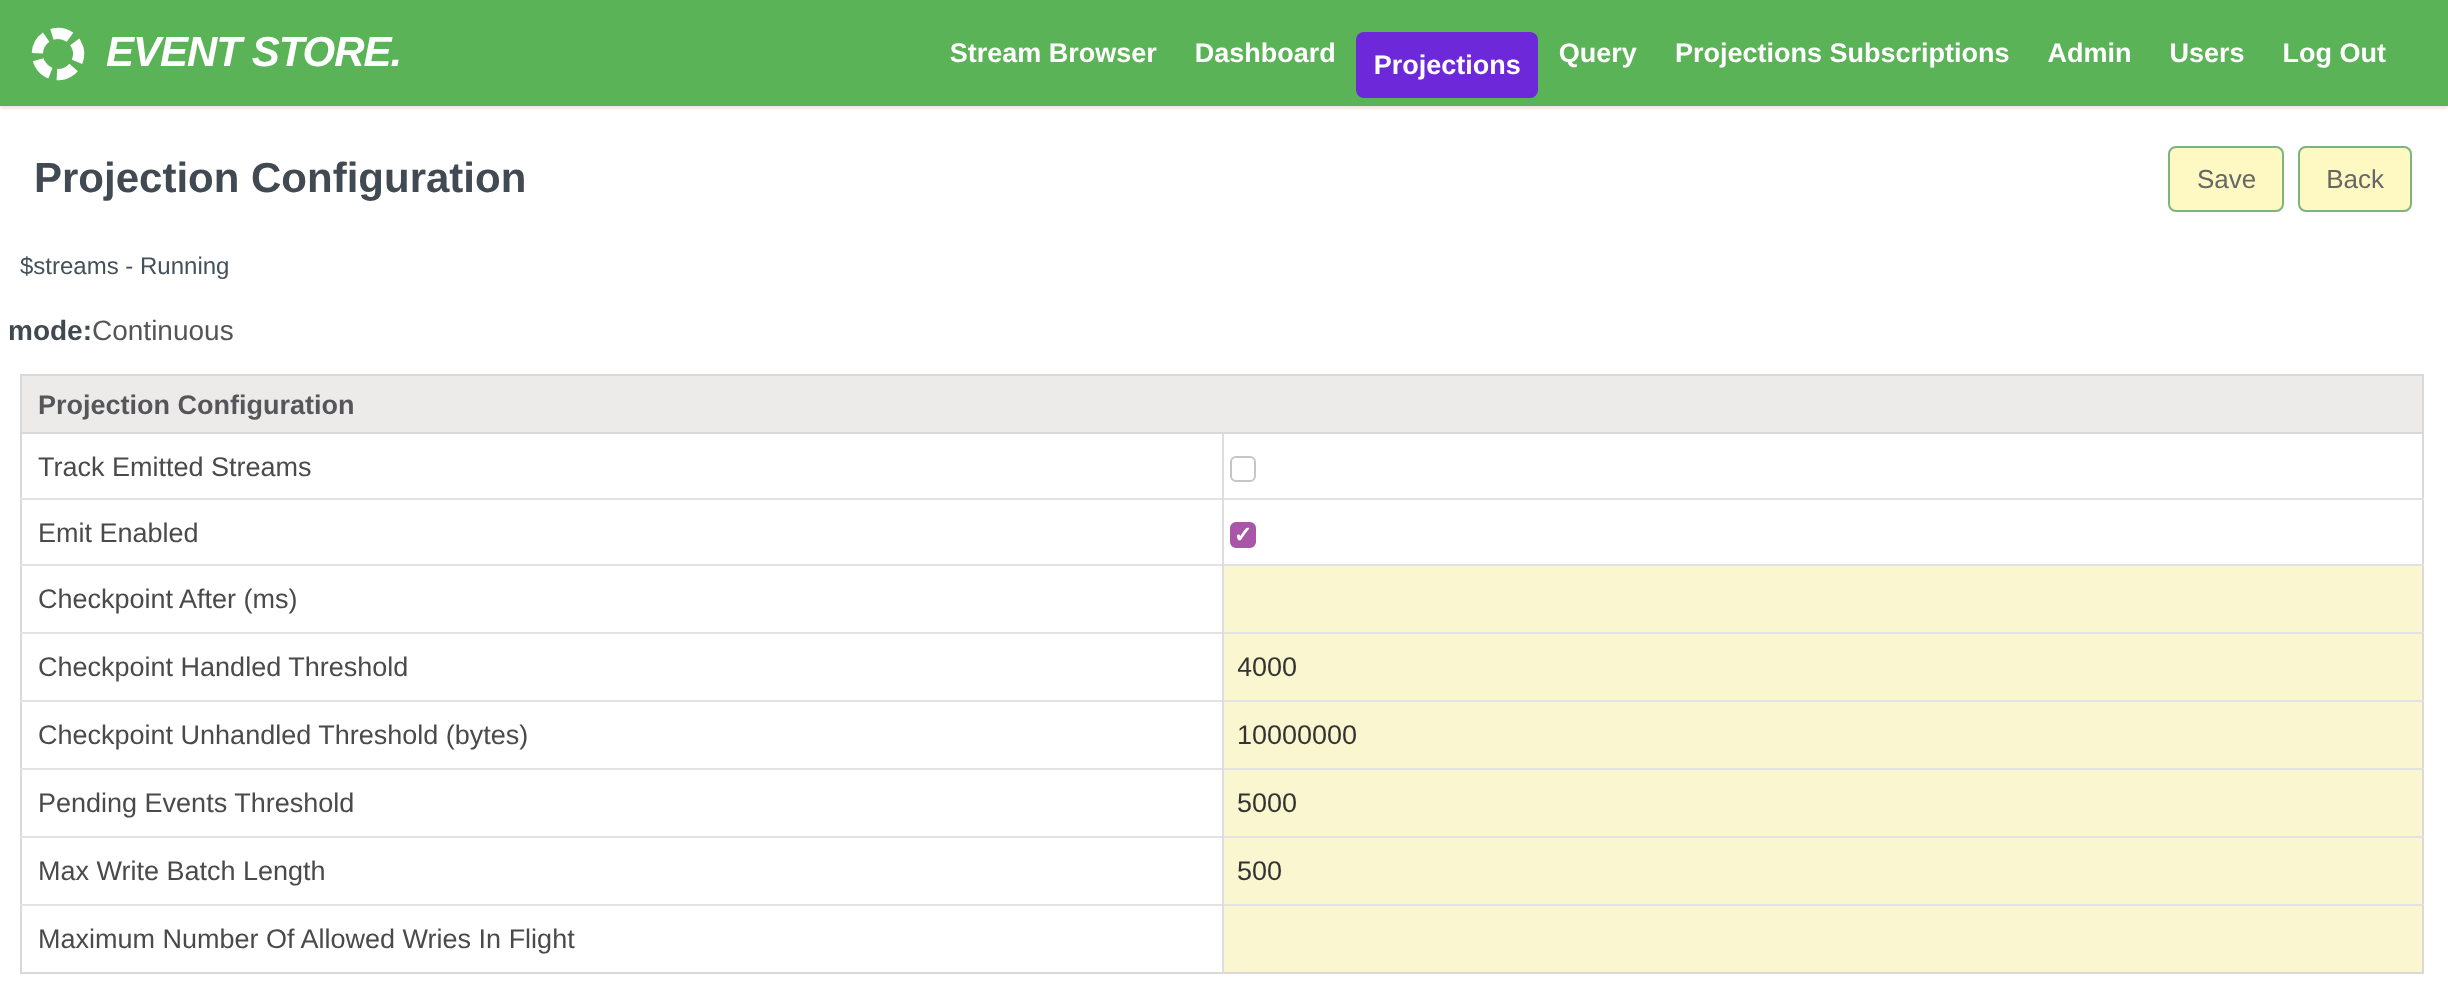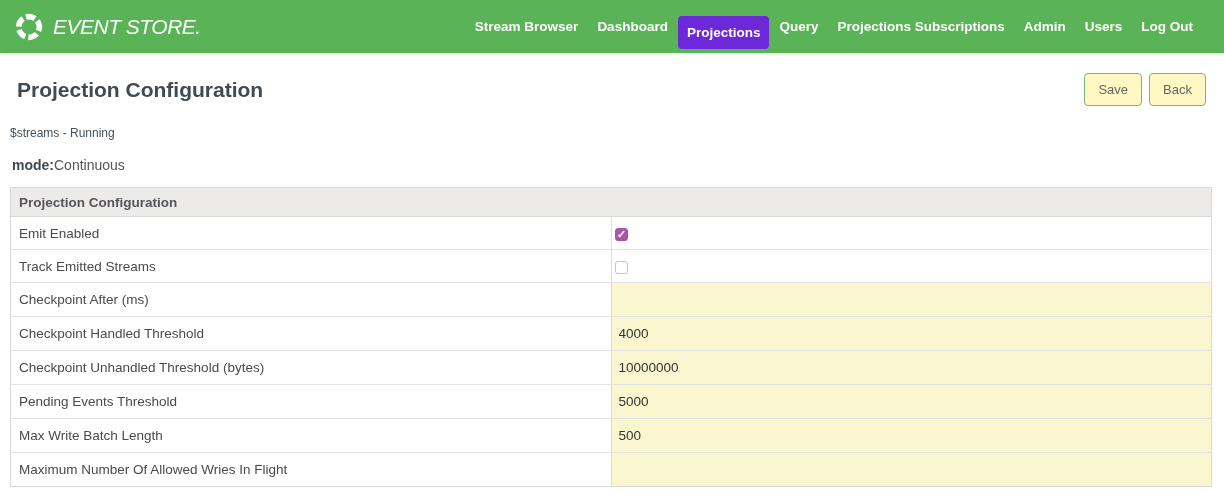--- a/index.html
+++ b/index.html
@@ -21,21 +21,21 @@
   }
   .brand {
     display: flex;
     align-items: center;
     gap: 9px;
     cursor: pointer;
   }
   .brand-text {
     color: #ffffff;
     font-style: italic;
-    font-weight: normal;
+    font-weight: bold;
     font-size: 21px;
     letter-spacing: -0.5px;
     white-space: nowrap;
   }
   .nav {
     margin-left: auto;
     display: flex;
     align-items: center;
   }
   .nav-item {
@@ -80,21 +80,21 @@
   }
 
   
   .status-line {
     margin: 20px 0 0 10px;
     font-size: 12px;
     font-weight: normal;
     color: #44505a;
   }
   .mode-line {
-    margin: 17px 0 0 12px;
+    margin: 17px 0 0 4px;
     font-size: 14px;
     color: #555555;
   }
   .mode-line b { color: #3f4950; }
 
   
   .config-table {
     margin: 14px 12px 0 10px;
     width: 1202px;
     border-collapse: collapse;
@@ -204,28 +204,28 @@
 </div>
 
 <table class="config-table">
   <thead>
     <tr>
       <th colspan="2">Projection Configuration</th>
     </tr>
   </thead>
   <tbody>
       <tr>
+        <td class="label-cell">Track Emitted Streams</td>
+        <td class="value-cell"><span class="checkbox unchecked"></span></td>
+      </tr>
+      <tr>
         <td class="label-cell">Emit Enabled</td>
         <td class="value-cell"><span class="checkbox checked"></span></td>
       </tr>
       <tr>
-        <td class="label-cell">Track Emitted Streams</td>
-        <td class="value-cell"><span class="checkbox unchecked"></span></td>
-      </tr>
-      <tr>
         <td class="label-cell">Checkpoint After (ms)</td>
         <td class="value-cell">
           <input type="text" class="value-input" style="">
         </td>
       </tr>
       <tr>
         <td class="label-cell">Checkpoint Handled Threshold</td>
         <td class="value-cell">
           <input type="text" class="value-input" value="4000" style="">
         </td>

